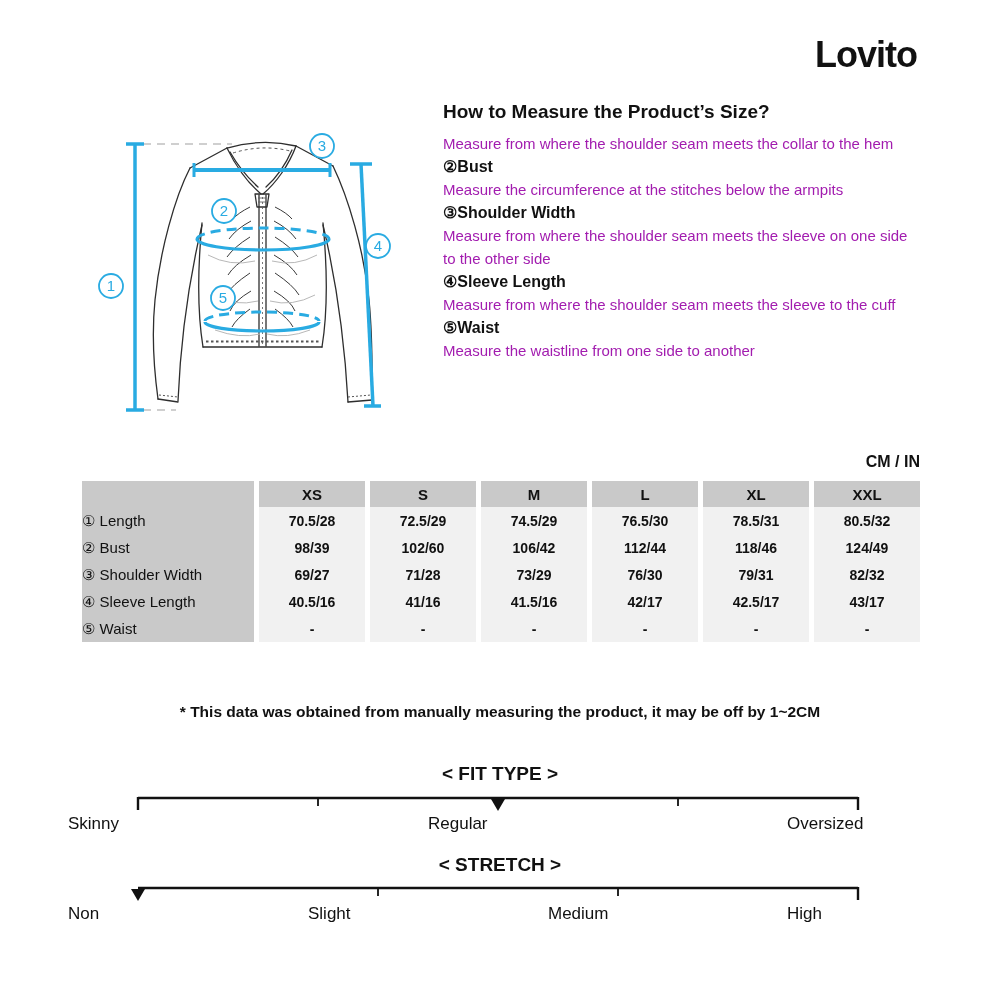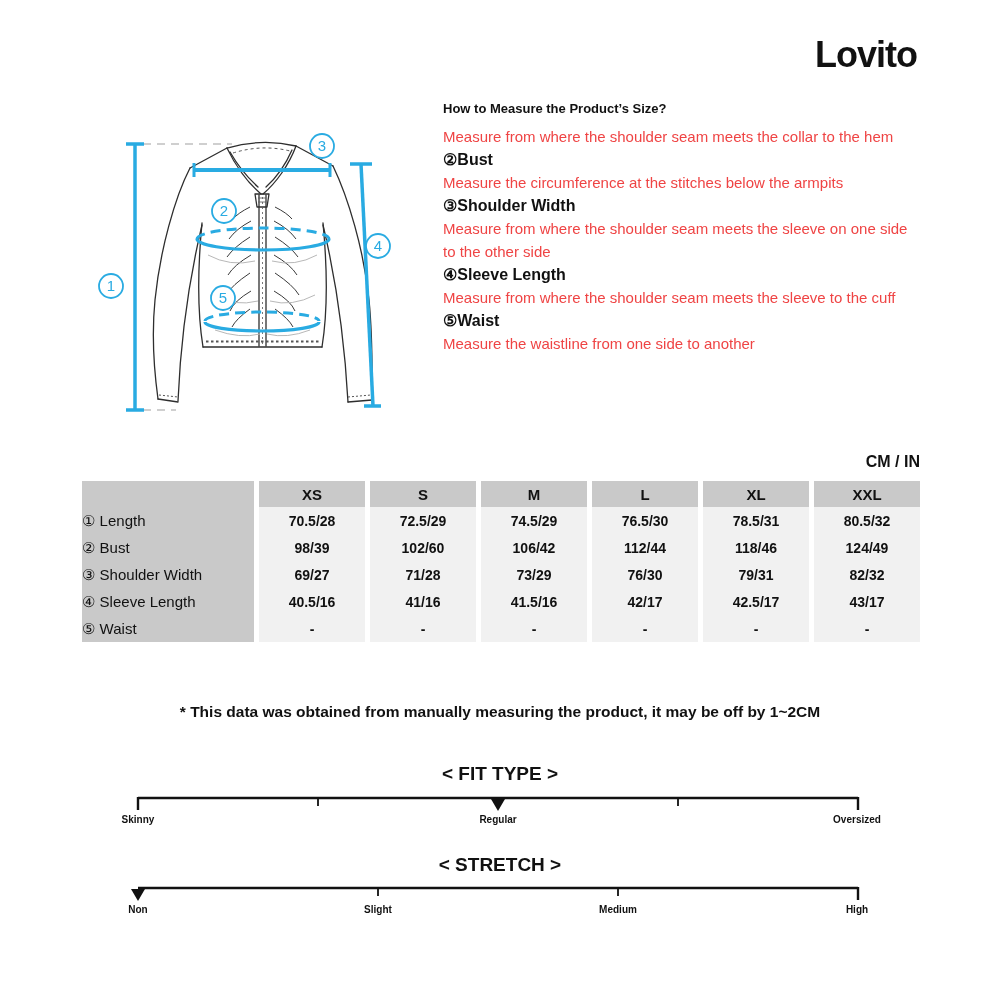--- a/index.html
+++ b/index.html
@@ -3,43 +3,43 @@
 <meta charset="utf-8">
 <style>
   html,body{margin:0;padding:0;background:#fff;}
   .page{position:relative;width:1000px;height:1000px;background:#ffffff;
         font-family:"Liberation Sans",sans-serif;color:#111;overflow:hidden;}
   .title{position:absolute;top:42px;left:0;width:1000px;text-align:center;
          font-size:27px;font-weight:bold;letter-spacing:.5px;}
   .brand{position:absolute;top:34px;right:83px;font-size:36px;font-weight:bold;letter-spacing:-1px;}
   .garment{position:absolute;left:80px;top:115px;}
   .howto{position:absolute;left:443px;top:101px;width:480px;}
-  .howto-title{font-size:13px;font-weight:bold;margin:0 0 9px 0;}
+  .howto-title{font-size:19px;font-weight:bold;margin:0 0 9px 0;}
   .hl{font-size:16px;font-weight:bold;line-height:23px;}
-  .hd{font-size:15px;color:#ef4444;line-height:23px;}
+  .hd{font-size:15px;color:#a21caf;line-height:23px;}
   .unit{position:absolute;top:453px;left:0;width:920px;text-align:right;
         font-weight:bold;font-size:16px;}
   .size-table{position:absolute;left:82px;top:481px;width:838px;display:grid;
         grid-template-columns:172px repeat(6,1fr);gap:0 5px;}
   .th{background:#c9c9c9;height:26px;display:flex;align-items:center;justify-content:center;
       font-weight:bold;font-size:15px;}
   .tl{background:#c9c9c9;height:27px;display:flex;align-items:center;
       font-size:15px;}
   .td{background:#f1f1f1;height:27px;display:flex;align-items:center;justify-content:center;
       font-weight:bold;font-size:14px;}
   .footnote{position:absolute;top:703px;left:0;width:1000px;text-align:center;
       font-size:15.5px;font-weight:bold;}
   .scale-title{position:absolute;left:0;width:1000px;text-align:center;
       font-size:19px;font-weight:bold;}
   #fit-title{top:763px;}
   #stretch-title{top:854px;}
   .scale-svg{position:absolute;left:130px;width:740px;height:20px;}
   #fit-svg{top:796px;}
   #stretch-svg{top:886px;}
-  .slabel{position:absolute;width:140px;text-align:center;font-size:10px;font-weight:bold;}
+  .slabel{position:absolute;width:140px;text-align:left;font-size:17px;font-weight:normal;}
   .fit-lab{top:814px;}
   .str-lab{top:904px;}
   .l-skinny{left:68px;}.l-regular{left:428px;}.l-oversized{left:787px;}
   .l-non{left:68px;}.l-slight{left:308px;}.l-medium{left:548px;}.l-high{left:787px;}
 </style>
 </head>
 <body>
 
 <div class="page">
 

